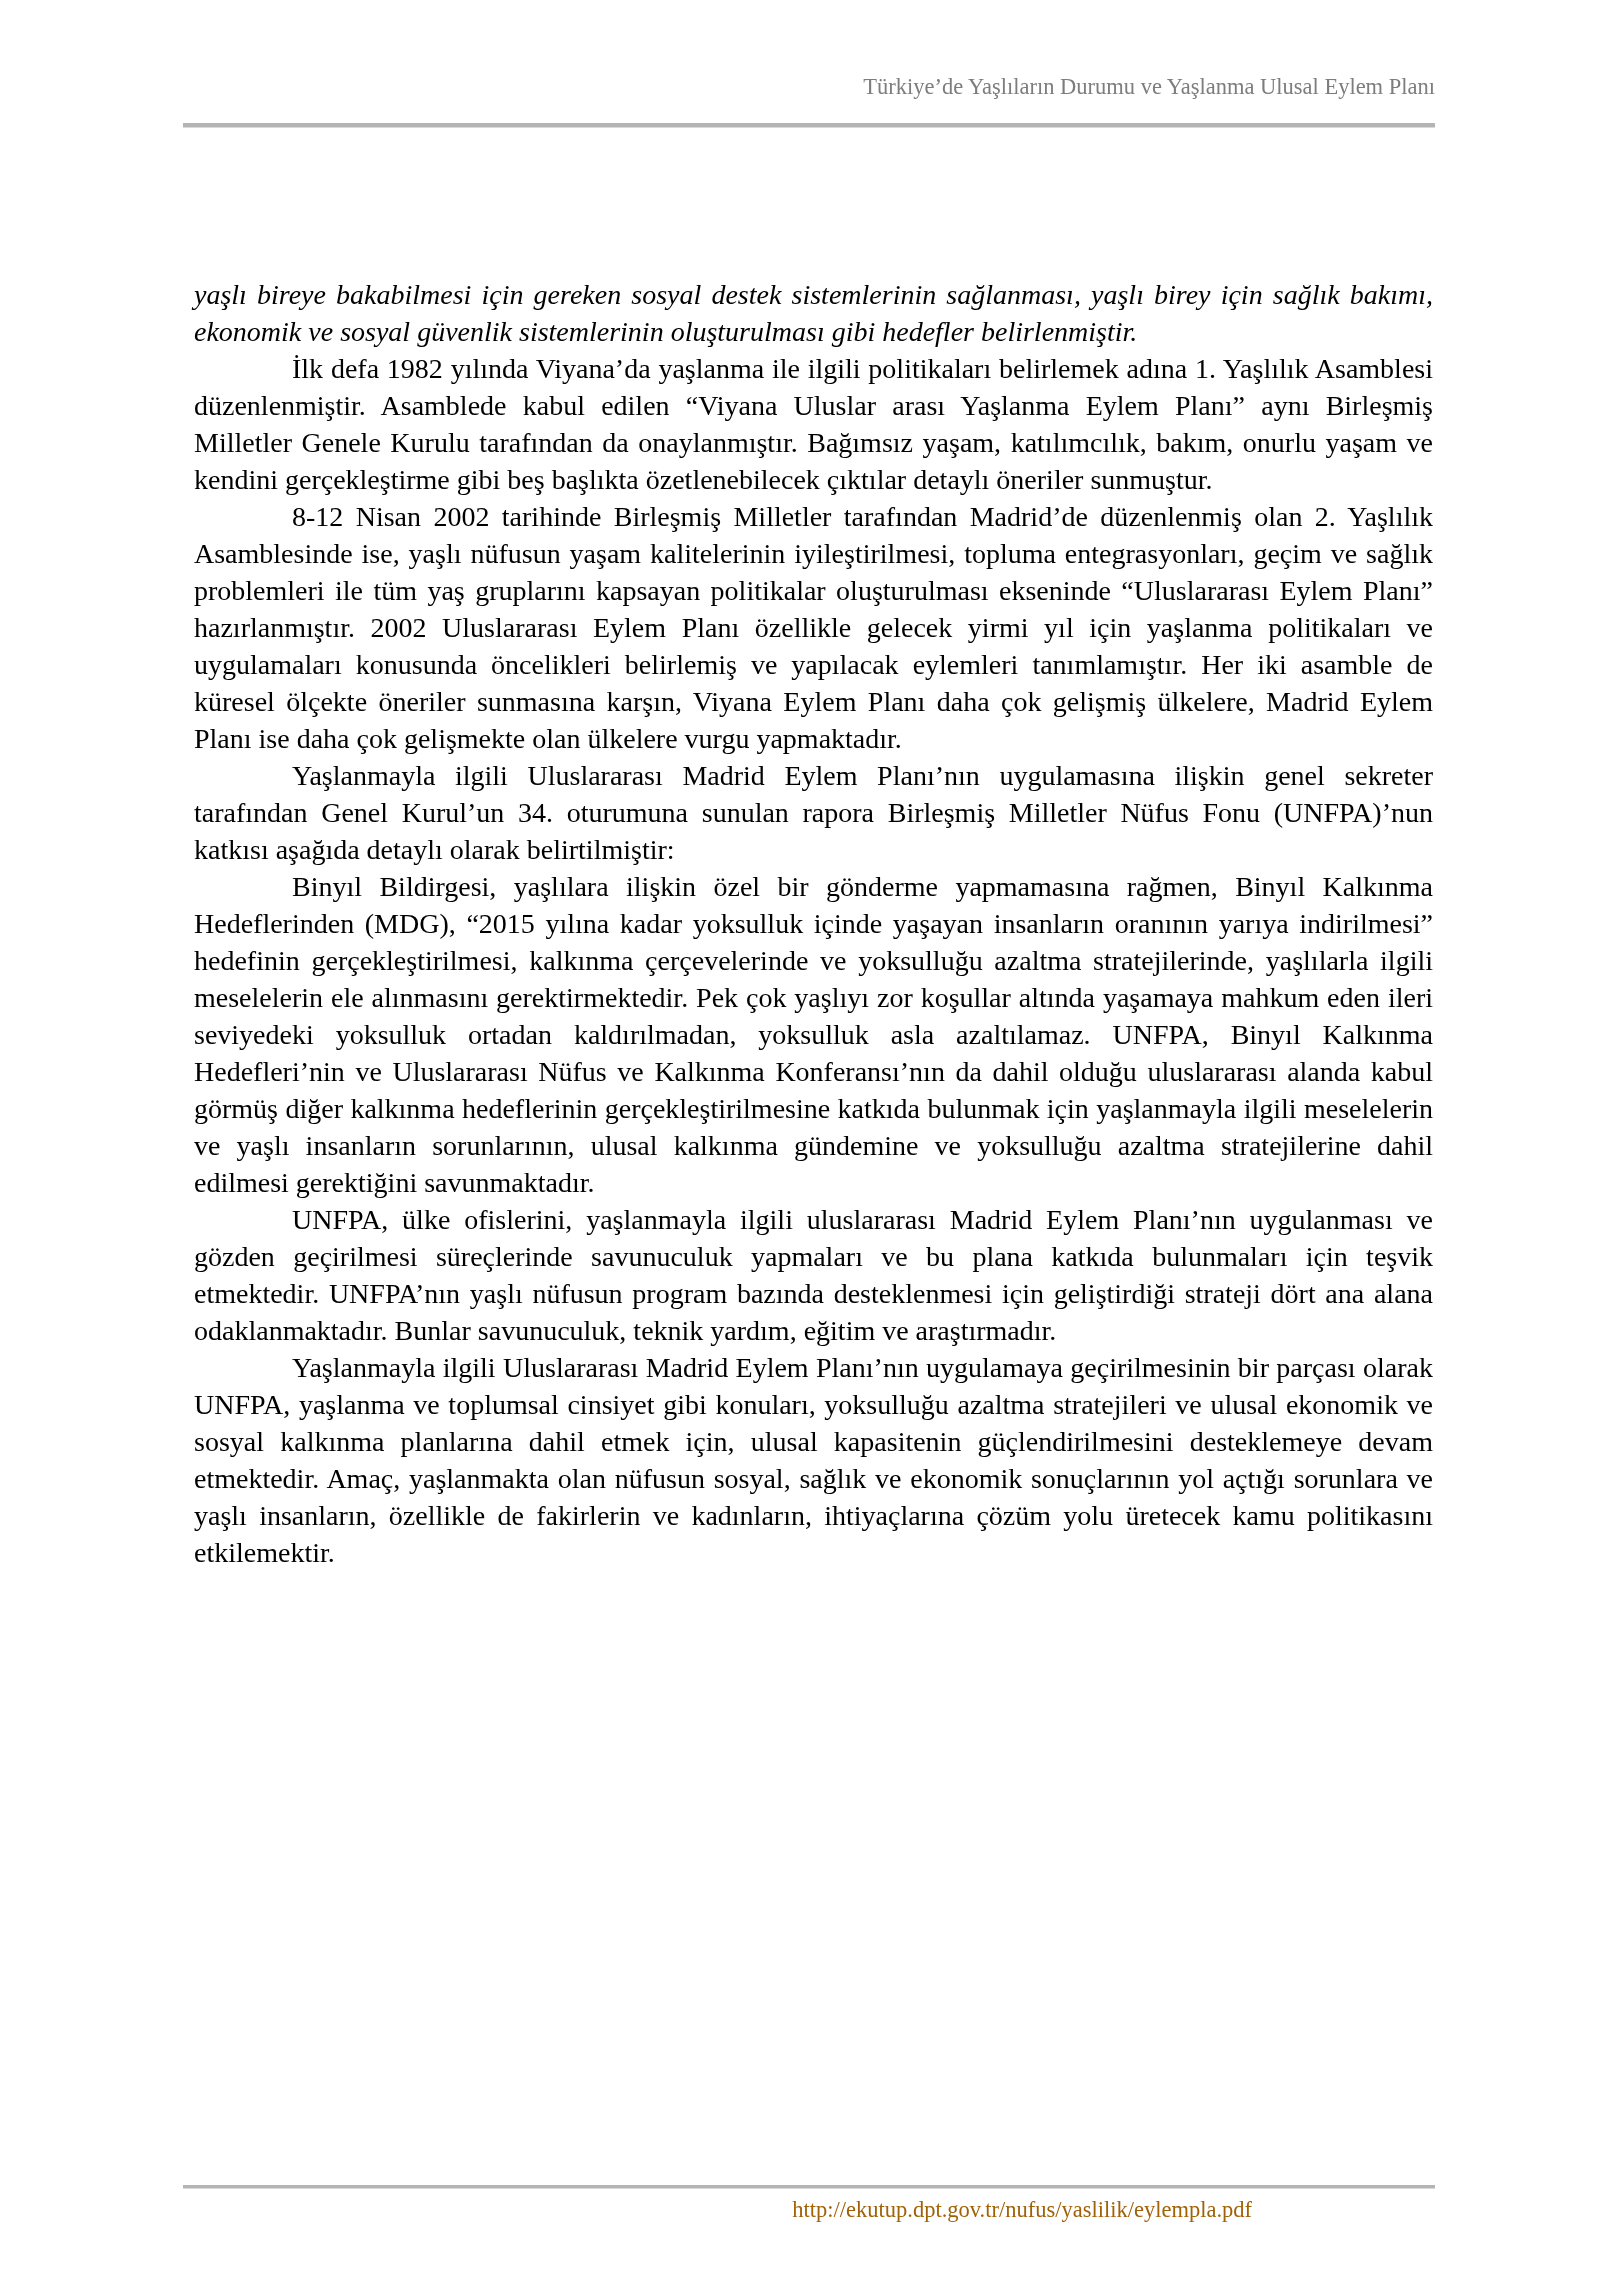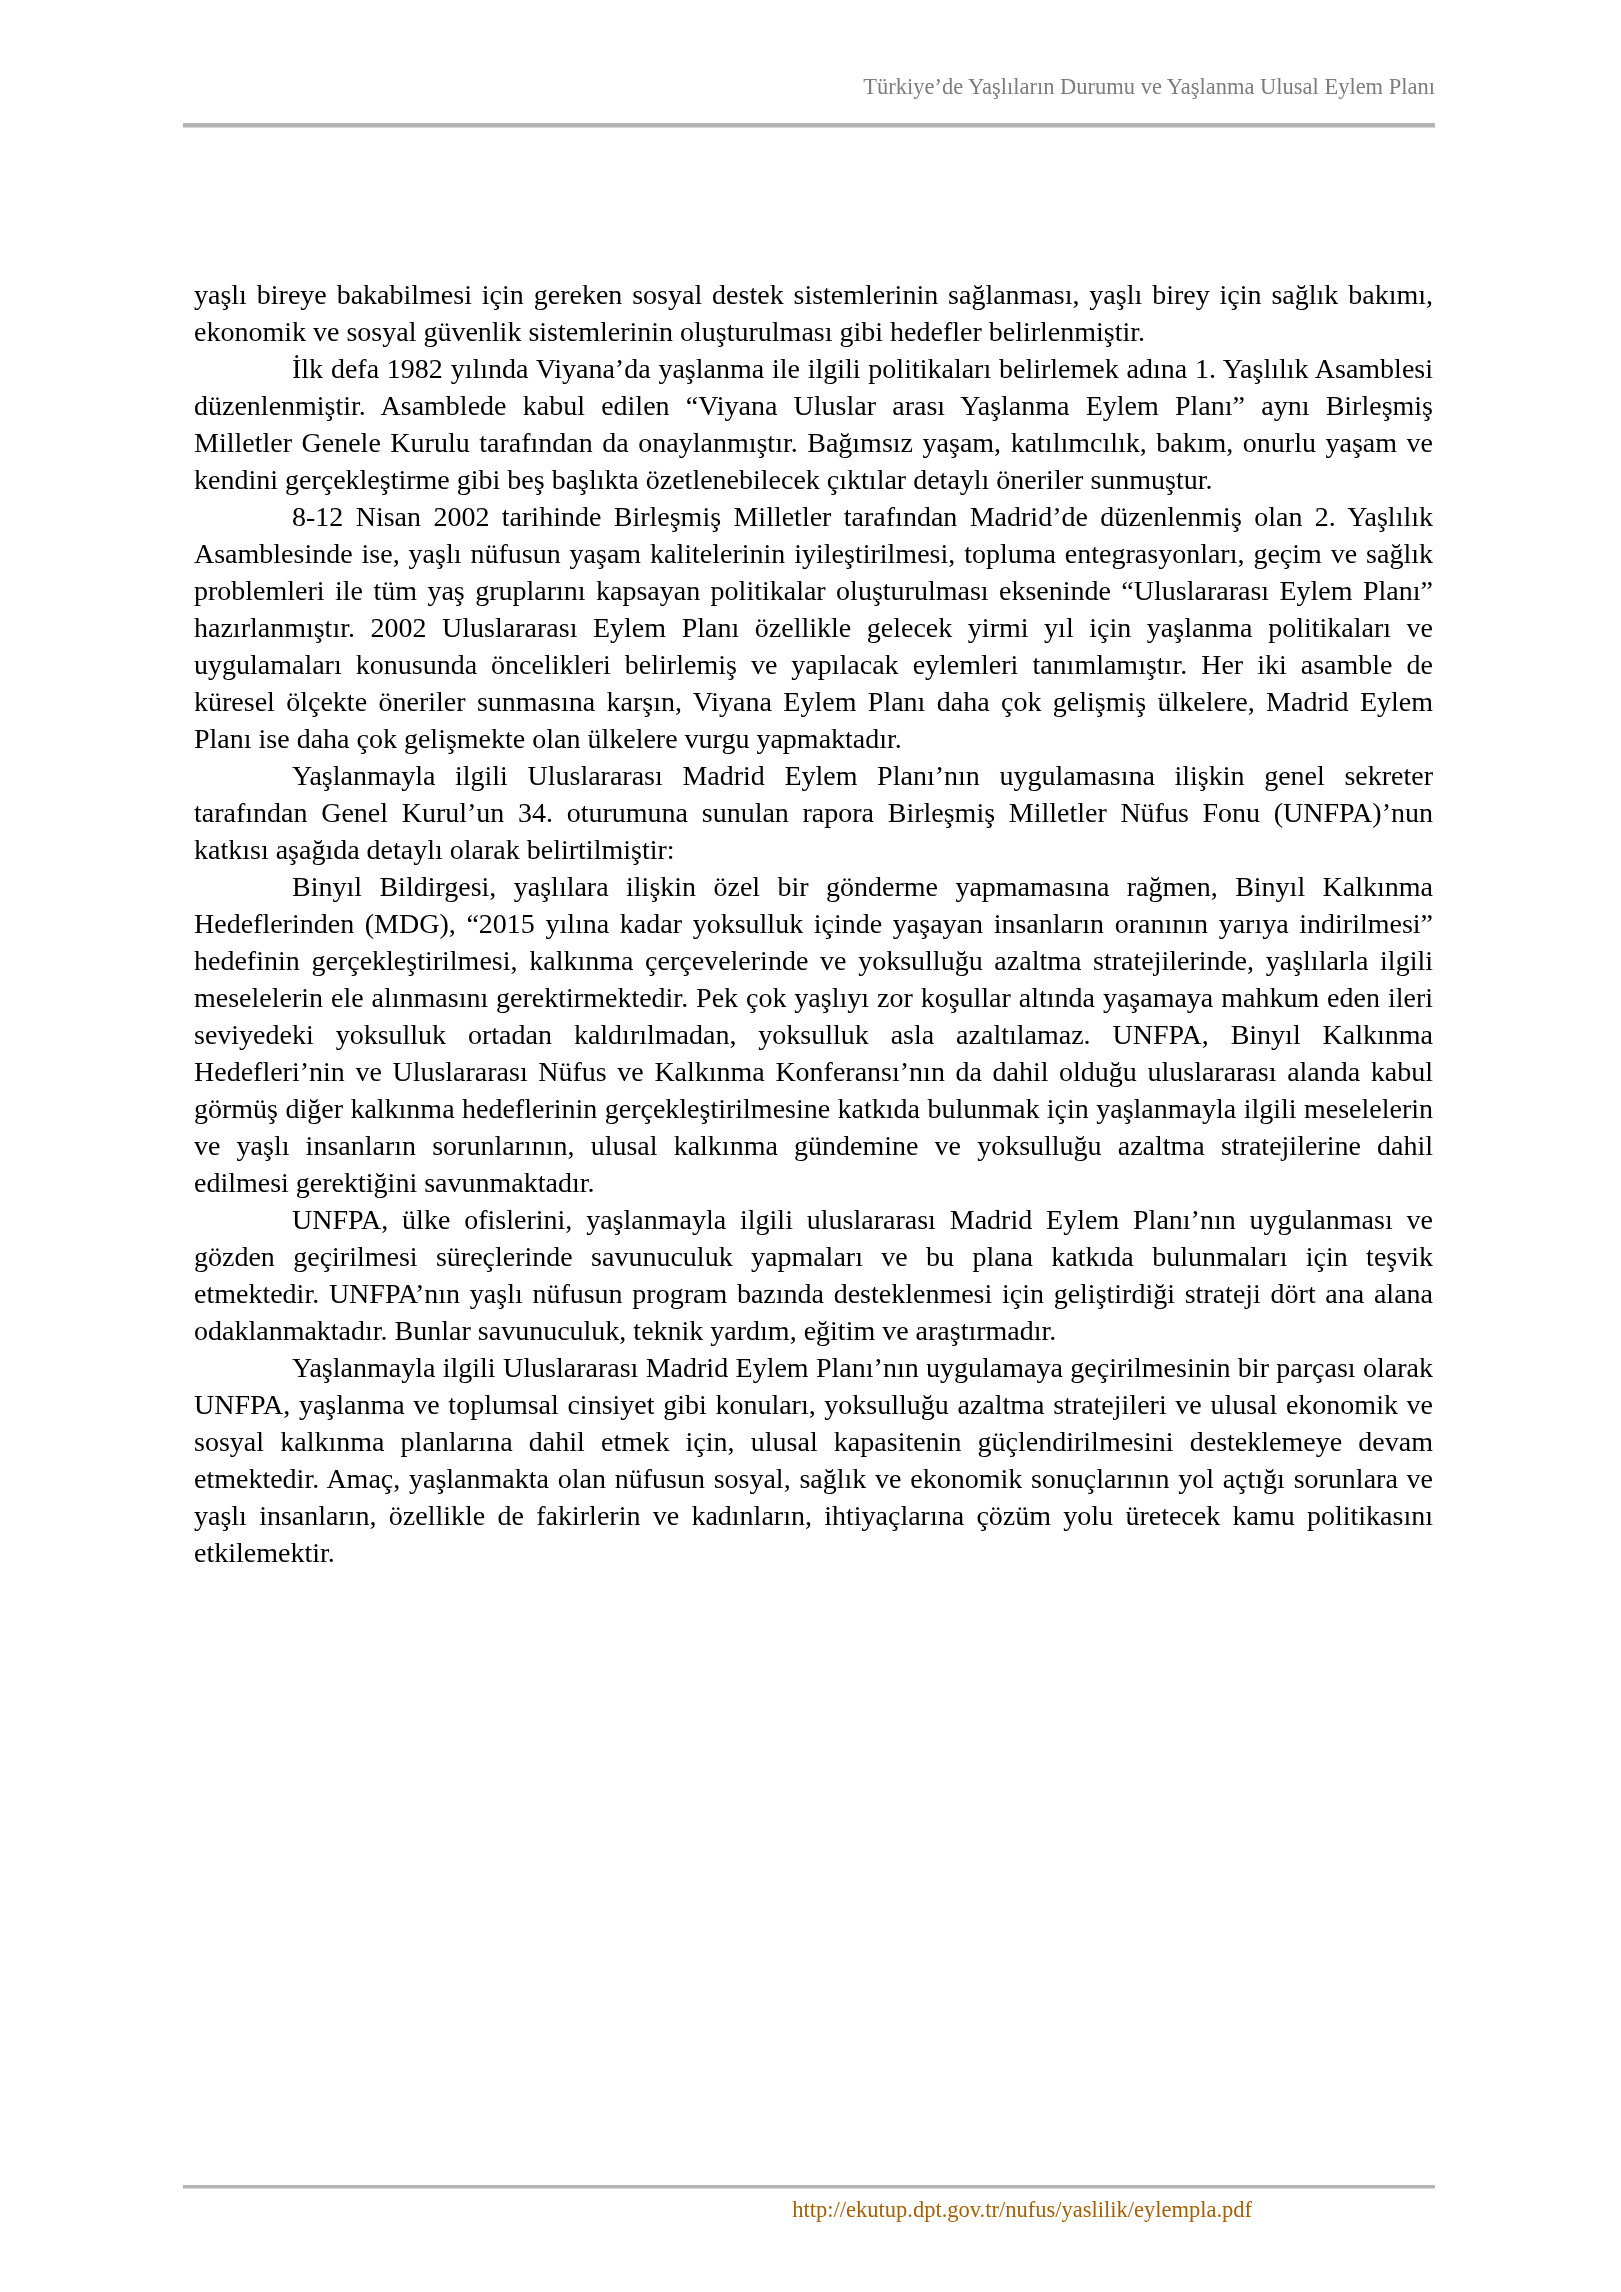--- a/index.html
+++ b/index.html
@@ -46,20 +46,21 @@
     color: #000000;
     text-align: justify;
   }
   .doc-body p {
     margin: 0;
     padding: 0;
     text-indent: 98px;
   }
   .doc-body p.continuation {
     text-indent: 0;
+    font-style: italic;
   }
   .doc-body p.quote {
     margin-left: 33px;
     margin-right: 7.8px;
     text-indent: 76px;
   }
   
   .footer-rule {
     position: absolute;
     top: 2185px;

